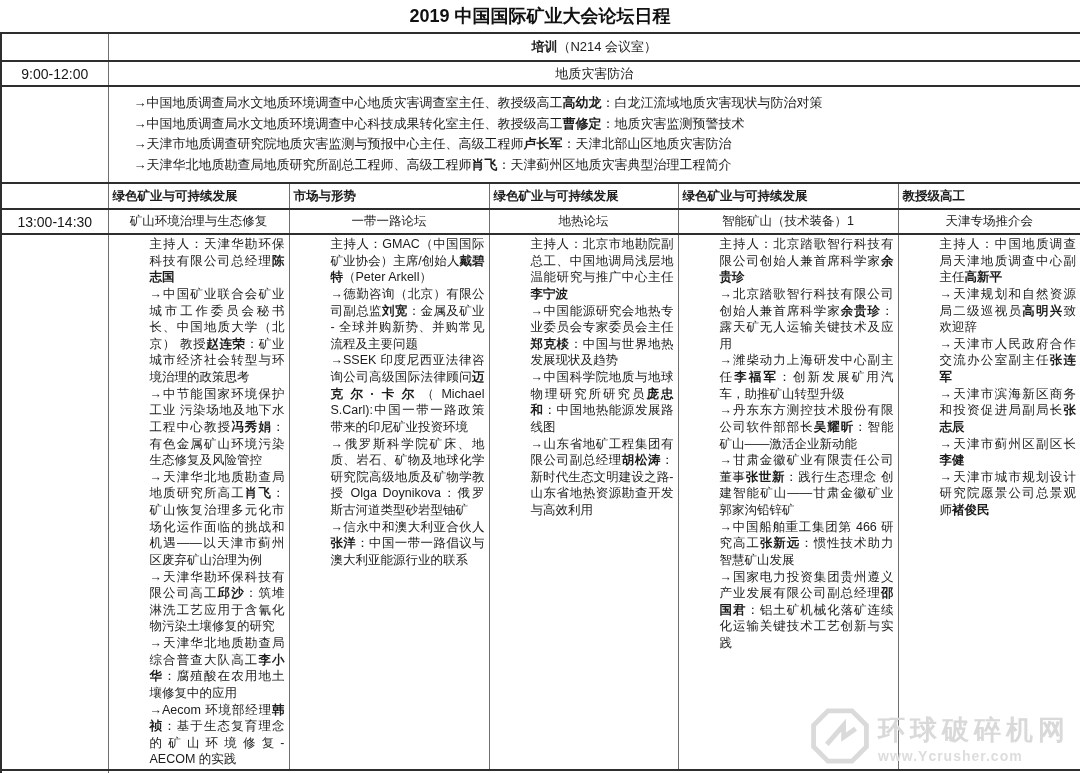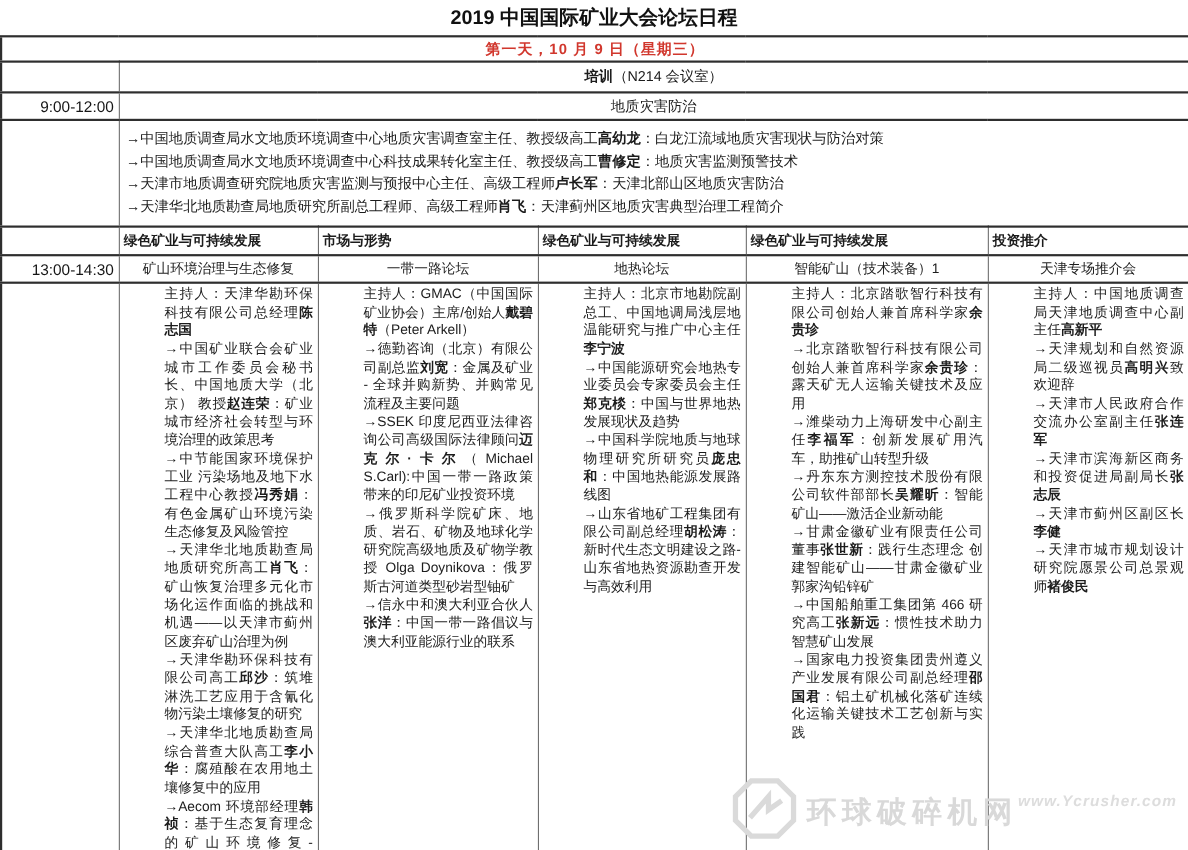--- a/index.html
+++ b/index.html
@@ -17,68 +17,65 @@
   }
   table.sched td {
     border-left:1px solid #6f6f6f; border-right:1px solid #6f6f6f;
     border-top:2px solid #2e2e2e; border-bottom:2px solid #2e2e2e;
     padding:1px 4px; vertical-align:middle; overflow:hidden;
   }
   td.day-banner {
     text-align:center; font-weight:bold; font-size:13.5px;
     letter-spacing:1px; height:19px; color:#d1372d;
   }
-  td.time-cell { text-align:right; font-size:14px; color:#161616; white-space:nowrap; }
+  td.time-cell { text-align:center; font-size:14px; color:#161616; white-space:nowrap; }
   tr.r-training td { height:24px; }
   tr.r-training td.wide { text-align:center; font-size:13px;border-radius:13px; }
   tr.r-morning td { height:21px; }
   td.topic-cell { text-align:center; font-size:13px; }
-  tr.r-bullets td.bullets { padding:5px 6px 7px 6px; }
+  tr.r-bullets td.bullets { padding:5px 6px 7px 25px; }
   .bullets .para { font-size:13px; line-height:1.5; margin:1px 0; text-align:left; }
   tr.r-headers td { height:22px; }
   td.track-header { text-align:left; font-size:12.5px; font-weight:bold; }
   tr.r-rooms td { height:23px; }
   td.room-cell { text-align:center; font-size:12.5px; }
   tr.r-sessions td { height:21px; }
   td.session-title { text-align:center; font-size:12.5px; }
   tr.r-content td { height:411px; vertical-align:top;padding-left:41px; }
   td.session-content { padding:4px 6px; }
   .session-content .para { font-size:12.5px; line-height:1.33; text-align:justify; margin:0; }
   span.b { font-weight:bold; }
   tr.r-bottom td { height:22px;padding-left:36px; }
   td.event-cell { font-size:13px; text-align:left; padding-left:12px; }
   td.event-cell.bold { font-weight:bold; }
   .watermark {
     position:absolute; right:10px; bottom:4px; display:flex; align-items:center;
     gap:8px; color:#d9d9d9; pointer-events:none;
   }
-  .wm-text { display:flex; flex-direction:row; align-items:flex-start; }
+  .wm-text { display:flex; flex-direction:column; align-items:flex-start; }
   .wm-name { font-size:27px; font-weight:bold; letter-spacing:5px; color:#d9d9d9; }
-  .wm-url { font-size:14px; font-weight:bold; letter-spacing:1px; color:#dddddd;font-style:italic; }
+  .wm-url { font-size:14px; font-weight:bold; letter-spacing:1px; color:#dddddd; }
 </style>
 </head>
 <body>
 
 <div class="page">
 
   <h1 class="page-title">2019 中国国际矿业大会论坛日程</h1>
 
   <table class="sched">
     <colgroup>
       <col style="width:107px">
         <col style="width:181px">
         <col style="width:200px">
       <col style="width:189px">
         <col style="width:220px">
         <col style="width:183px">
     </colgroup>
     <tbody>
-      <tr class="r-day">
-        <td colspan="6" class="day-banner" style="color: rgb(209, 55, 45);">第一天，10 月 9 日（星期三）</td>
-      </tr>
 
       <tr class="r-training">
         <td class="time-cell"></td>
         <td colspan="5" class="wide">
             <div class="para"><span class="b">培训</span><span>（N214 会议室）</span></div>
           </td>
       </tr>
 
       <tr class="r-morning">
         <td class="time-cell">9:00-12:00</td>
@@ -94,21 +91,21 @@
             <div class="para"><span>→天津华北地质勘查局地质研究所副总工程师、高级工程师</span><span class="b">肖飞</span><span>：天津蓟州区地质灾害典型治理工程简介</span></div>
           </td>
       </tr>
 
       <tr class="r-headers">
         <td class="time-cell"></td>
         <td class="track-header">绿色矿业与可持续发展</td>
         <td class="track-header">市场与形势</td>
         <td class="track-header">绿色矿业与可持续发展</td>
         <td class="track-header">绿色矿业与可持续发展</td>
-        <td class="track-header">投资推介</td>
+        <td class="track-header">教授级高工</td>
       </tr>
 
 
       <tr class="r-sessions">
         <td class="time-cell">13:00-14:30</td>
         <td class="session-title">矿山环境治理与生态修复</td>
         <td class="session-title">一带一路论坛</td>
         <td class="session-title">地热论坛</td>
         <td class="session-title">智能矿山（技术装备）1</td>
         <td class="session-title">天津专场推介会</td>

